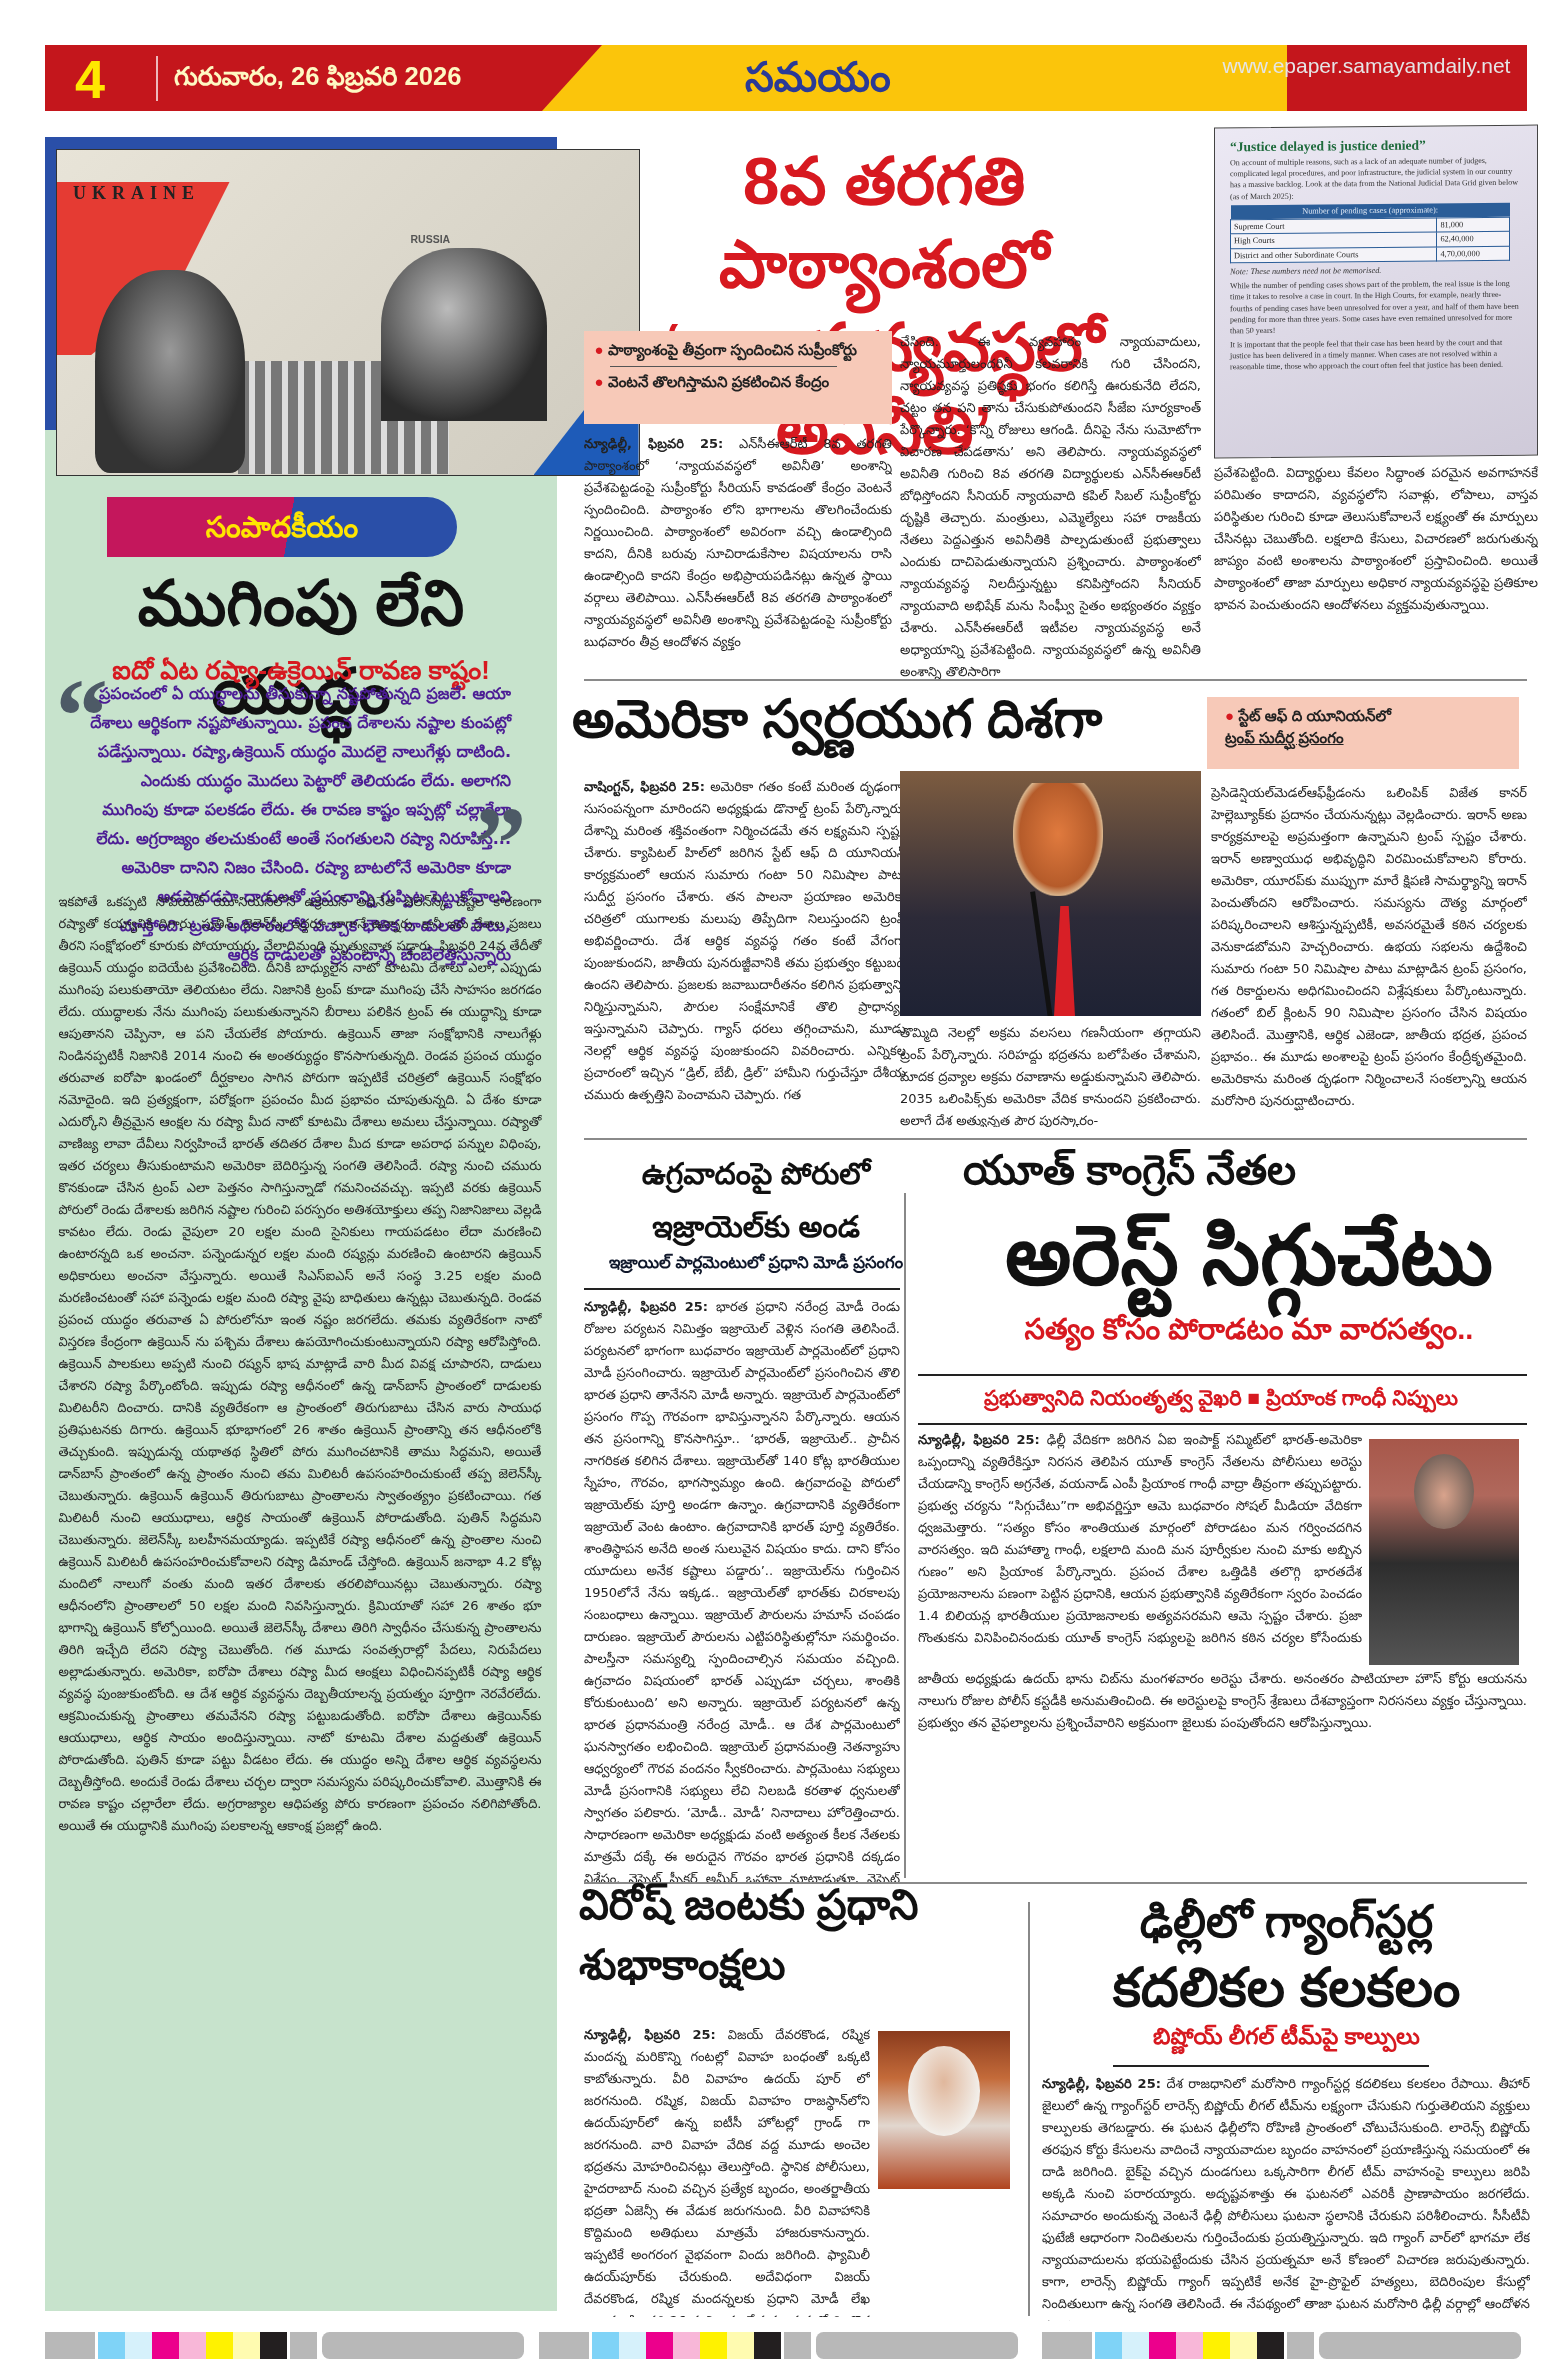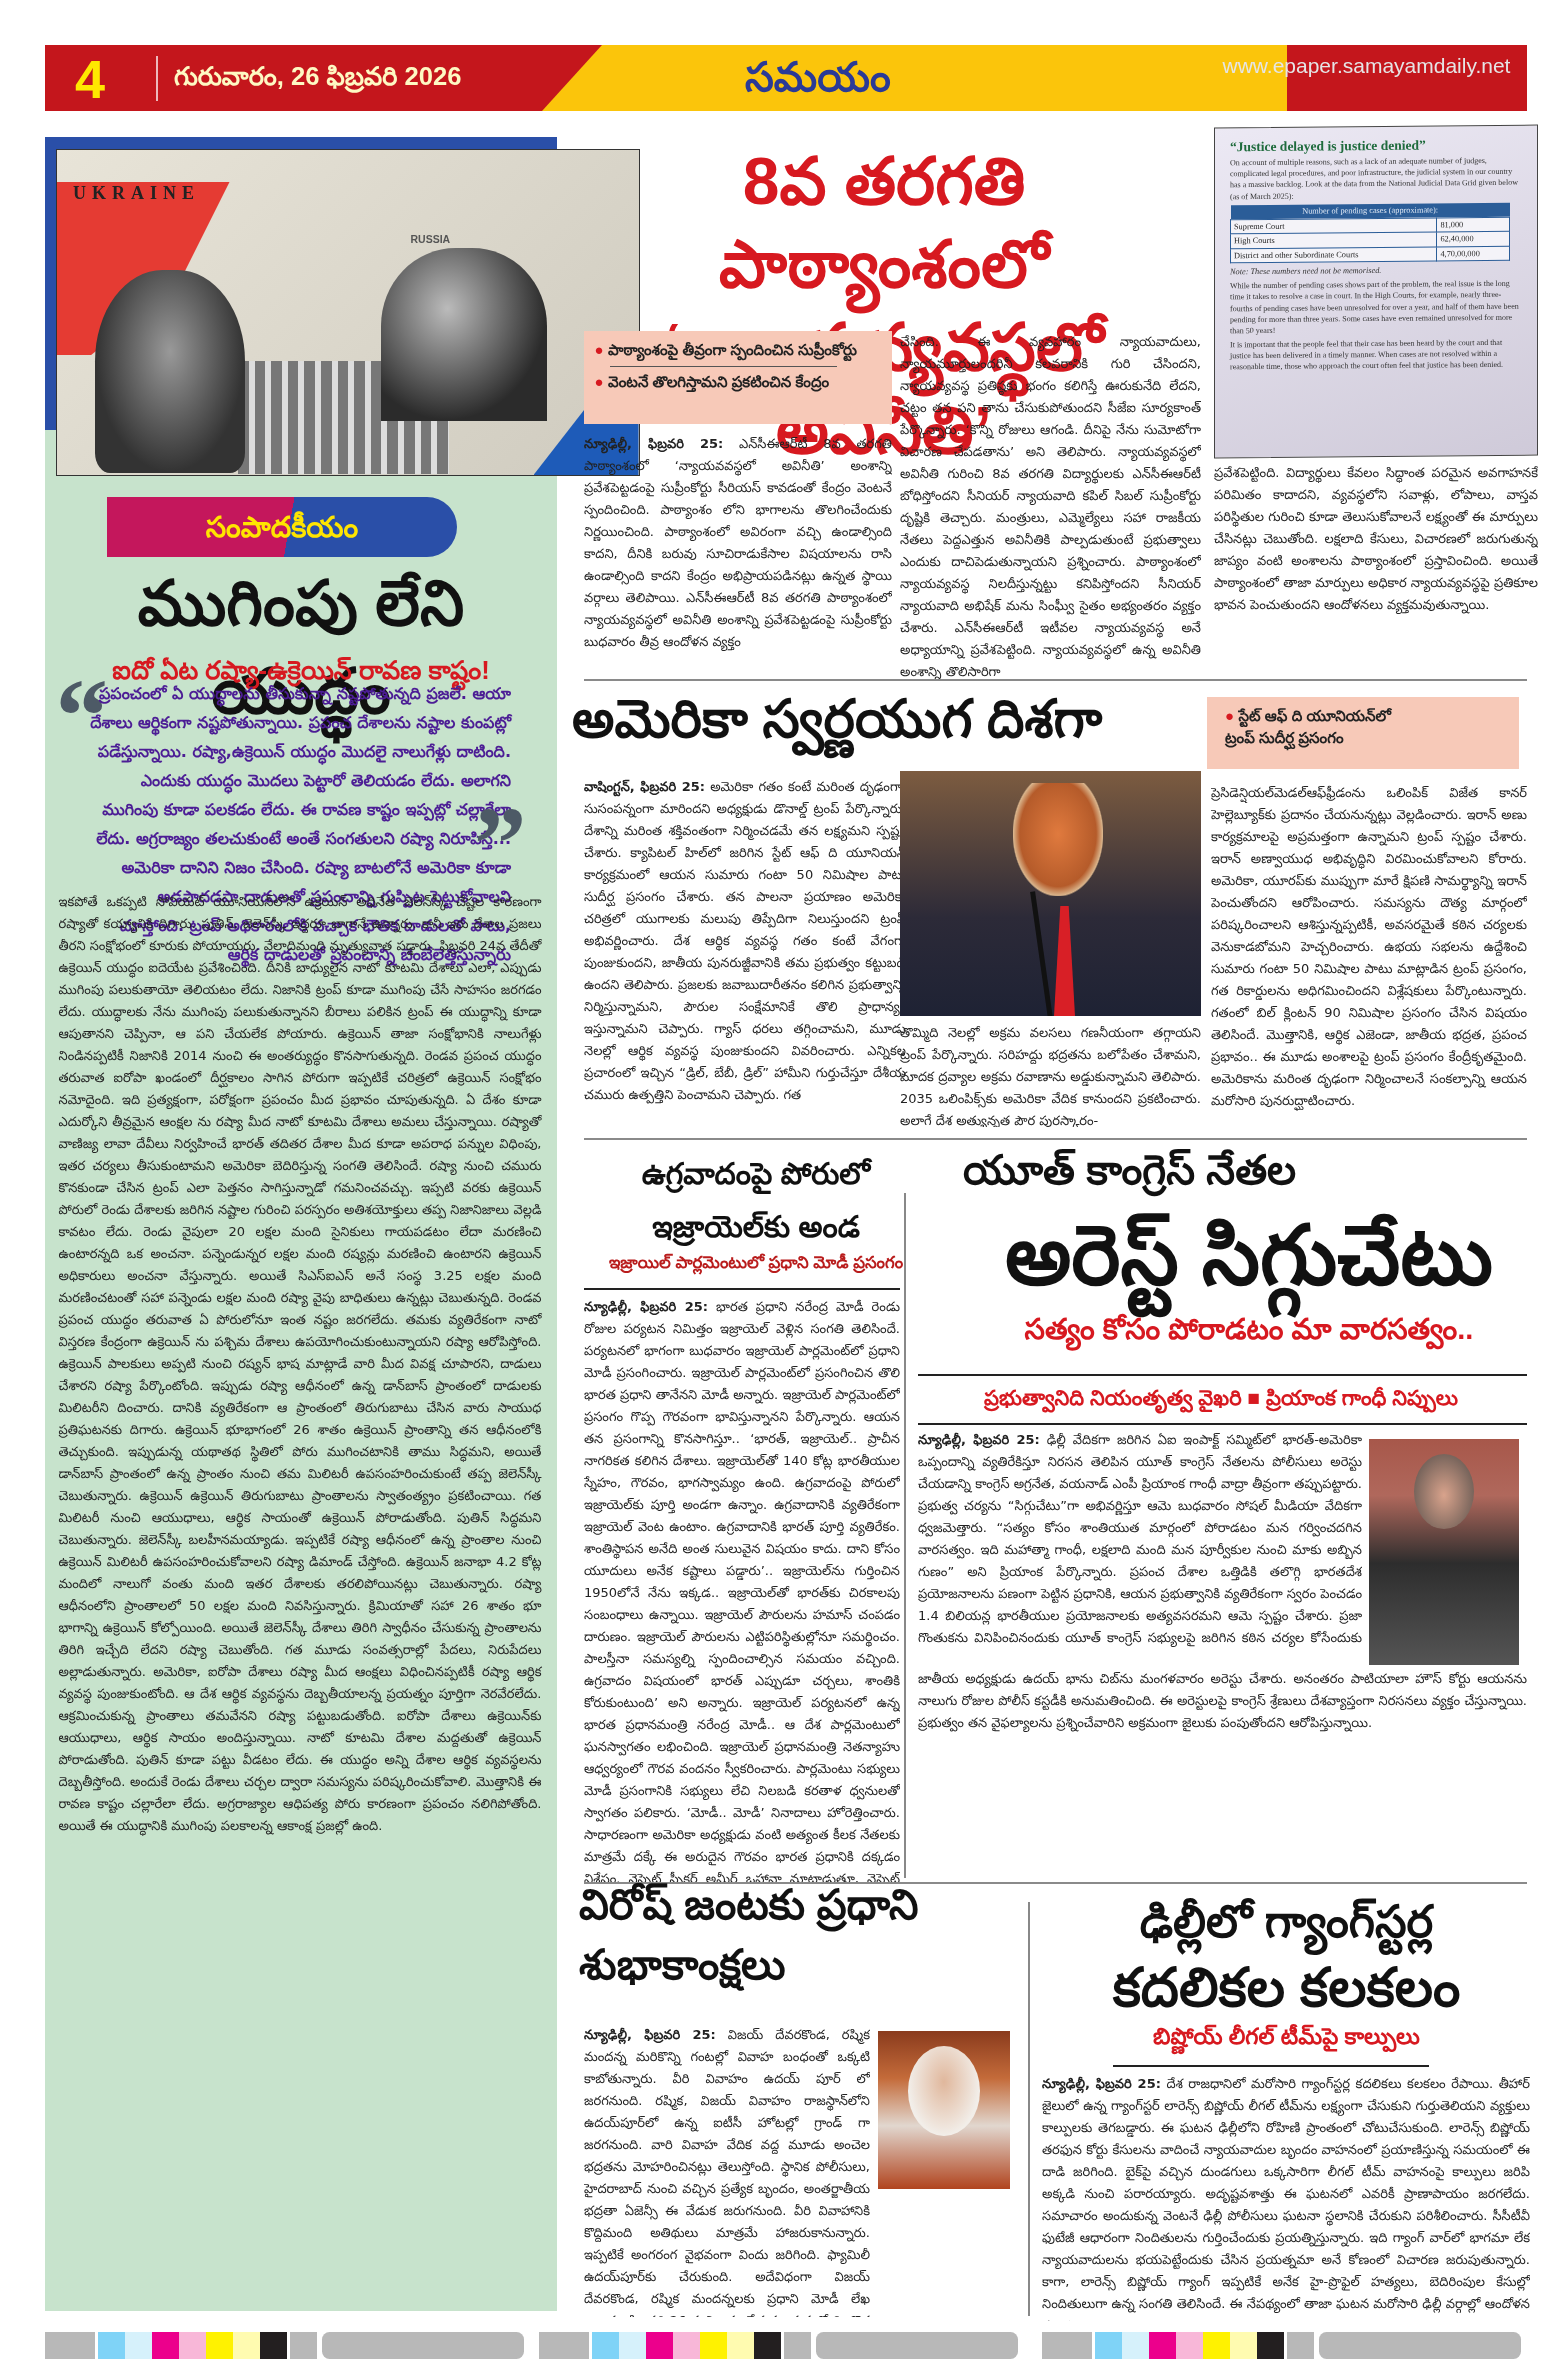--- a/index.html
+++ b/index.html
@@ -51,21 +51,21 @@
   .h2{left:572px;top:688px;width:790px;font:bold 53px "Liberation Sans",sans-serif;color:#111}
   .hl-box2{left:1207px;top:697px;width:312px;height:72px;background:#f7c9b8;padding:7.5px 18px}
   .hl-box2 .b{font:bold 15px "Liberation Sans",sans-serif;color:#222;line-height:22.6px}
   .hl-box2 .b:first-child::before{content:"●";color:#d71920;margin-right:4.5px}
   .photo-trump{left:764px;top:771px;width:245px;height:245px;background:linear-gradient(180deg,#7d5c40,#2c2a38 60%,#1e2234);overflow:hidden}
   .photo-trump .head{position:absolute;left:83px;top:12px;width:90px;height:113px;background:radial-gradient(ellipse at 50% 45%,#e07a3e,#b55b2a 60%,#d9b38a 70%,transparent 72%)}
   .photo-trump .tie{position:absolute;left:126px;top:135px;width:21px;height:110px;background:#d81f26;clip-path:polygon(30% 0,70% 0,100% 100%,0 100%)}
   .photo-trump .mic{position:absolute;left:111px;top:120px;width:4.5px;height:128px;background:#111;transform:rotate(-8deg)}
   
   .h3{left:579px;top:1147px;width:354px;text-align:center;font:bold 30px "Liberation Sans",sans-serif;color:#111;line-height:53px}
-  .h3sub{left:579px;top:1253px;width:354px;text-align:center;font:bold 16.6px "Liberation Sans",sans-serif;color:#b91c1c}
+  .h3sub{left:579px;top:1253px;width:354px;text-align:center;font:bold 16.6px "Liberation Sans",sans-serif;color:#0f172a}
   .vsep{width:1.5px;background:#888}
   
   .h4a{left:963px;top:1147px;width:572px;text-align:left;font:bold 41px "Liberation Sans",sans-serif;color:#111}
   .h4b{left:963px;top:1208px;width:572px;text-align:center;font:bold 83px "Liberation Sans",sans-serif;color:#111}
   .h4c{left:963px;top:1313px;width:572px;text-align:center;font:bold 29px "Liberation Sans",sans-serif;color:#d71920}
   .h4d{left:909px;top:1386px;width:624px;text-align:center;font:bold 21px "Liberation Sans",sans-serif;color:#d71920}
   .photo-priyanka{left:1369px;top:1439px;width:150px;height:226px;background:linear-gradient(180deg,#a7574a,#b0685c 25%,#2d2d2d 55%,#555);overflow:hidden}
   .photo-priyanka .head{position:absolute;left:45px;top:15px;width:60px;height:75px;border-radius:50%;background:radial-gradient(ellipse at 50% 55%,#d9a38c,#6b5c55 80%)}
   
   .h5{left:579px;top:1875px;width:391px;font:bold 42px "Liberation Sans",sans-serif;color:#111;line-height:60px}
@@ -150,21 +150,21 @@
   <p>While the number of pending cases shows part of the problem, the real issue is the long time it takes to resolve a case in court. In the High Courts, for example, nearly three-fourths of pending cases have been unresolved for over a year, and half of them have been pending for more than three years. Some cases have even remained unresolved for more than 50 years!</p>
   <p>It is important that the people feel that their case has been heard by the court and that justice has been delivered in a timely manner. When cases are not resolved within a reasonable time, those who approach the court often feel that justice has been denied.</p>
 </div>
 <div class="abs txtcol" style="left:1214px;top:462px;width:324px;height:218px;overflow:hidden">ప్రవేశపెట్టింది. విద్యార్థులు కేవలం సిద్ధాంత పరమైన అవగాహనకే పరిమితం కాదాదని, వ్యవస్థలోని సవాళ్లు, లోపాలు, వాస్తవ పరిస్థితుల గురించి కూడా తెలుసుకోవాలనే లక్ష్యంతో ఈ మార్పులు చేసినట్లు చెబుతోంది. లక్షలాది కేసులు, విచారణలో జరుగుతున్న జాప్యం వంటి అంశాలను పాఠ్యాంశంలో ప్రస్తావించింది. అయితే పాఠ్యాంశంలో తాజా మార్పులు అధికార న్యాయవ్యవస్థపై ప్రతికూల భావన పెంచుతుందని ఆందోళనలు వ్యక్తమవుతున్నాయి.</div>
 
 <div class="abs rule" style="left:584px;top:679px;width:943px"></div>
 
 <div class="abs h2">అమెరికా స్వర్ణయుగ దిశగా</div>
 <div class="abs hl-box2">
   <div class="b">స్టేట్ ఆఫ్ ది యూనియన్‌లో</div>
-  <div class="b" style="">ట్రంప్ సుదీర్ఘ ప్రసంగం</div>
+  <div class="b" style="text-decoration:underline">ట్రంప్ సుదీర్ఘ ప్రసంగం</div>
 </div>
 <div class="abs txtcol" style="left:584px;top:776px;width:322px;height:346px;overflow:hidden">
   <b class="dl">వాషింగ్టన్, ఫిబ్రవరి 25:</b>
   <span>అమెరికా గతం కంటే మరింత దృఢంగా, సుసంపన్నంగా మారిందని అధ్యక్షుడు డొనాల్డ్ ట్రంప్ పేర్కొన్నారు. దేశాన్ని మరింత శక్తివంతంగా నిర్మించడమే తన లక్ష్యమని స్పష్టం చేశారు. క్యాపిటల్ హిల్‌లో జరిగిన స్టేట్ ఆఫ్ ది యూనియన్ కార్యక్రమంలో ఆయన సుమారు గంటా 50 నిమిషాల పాటు సుదీర్ఘ ప్రసంగం చేశారు. తన పాలనా ప్రయాణం అమెరికా చరిత్రలో యుగాలకు మలుపు తిప్పేదిగా నిలుస్తుందని ట్రంప్ అభివర్ణించారు. దేశ ఆర్థిక వ్యవస్థ గతం కంటే వేగంగా పుంజుకుందని, జాతీయ పునరుజ్జీవానికి తమ ప్రభుత్వం కట్టుబడి ఉందని తెలిపారు. ప్రజలకు జవాబుదారీతనం కలిగిన ప్రభుత్వాన్ని నిర్మిస్తున్నామని, పౌరుల సంక్షేమానికే తొలి ప్రాధాన్యం ఇస్తున్నామని చెప్పారు. గ్యాస్ ధరలు తగ్గించామని, మూడు నెలల్లో ఆర్థిక వ్యవస్థ పుంజుకుందని వివరించారు. ఎన్నికల ప్రచారంలో ఇచ్చిన “డ్రిల్, బేబీ, డ్రిల్” హామీని గుర్తుచేస్తూ దేశీయ చమురు ఉత్పత్తిని పెంచామని చెప్పారు. గత</span>
 </div>
 <div class="abs photo-trump" style="left:900px;top:771px;width:301px;height:245px">
   <div class="head" style="left:113px"></div>
   <div class="tie" style="left:154px"></div>
   <div class="mic" style="left:139px"></div>
 </div>

